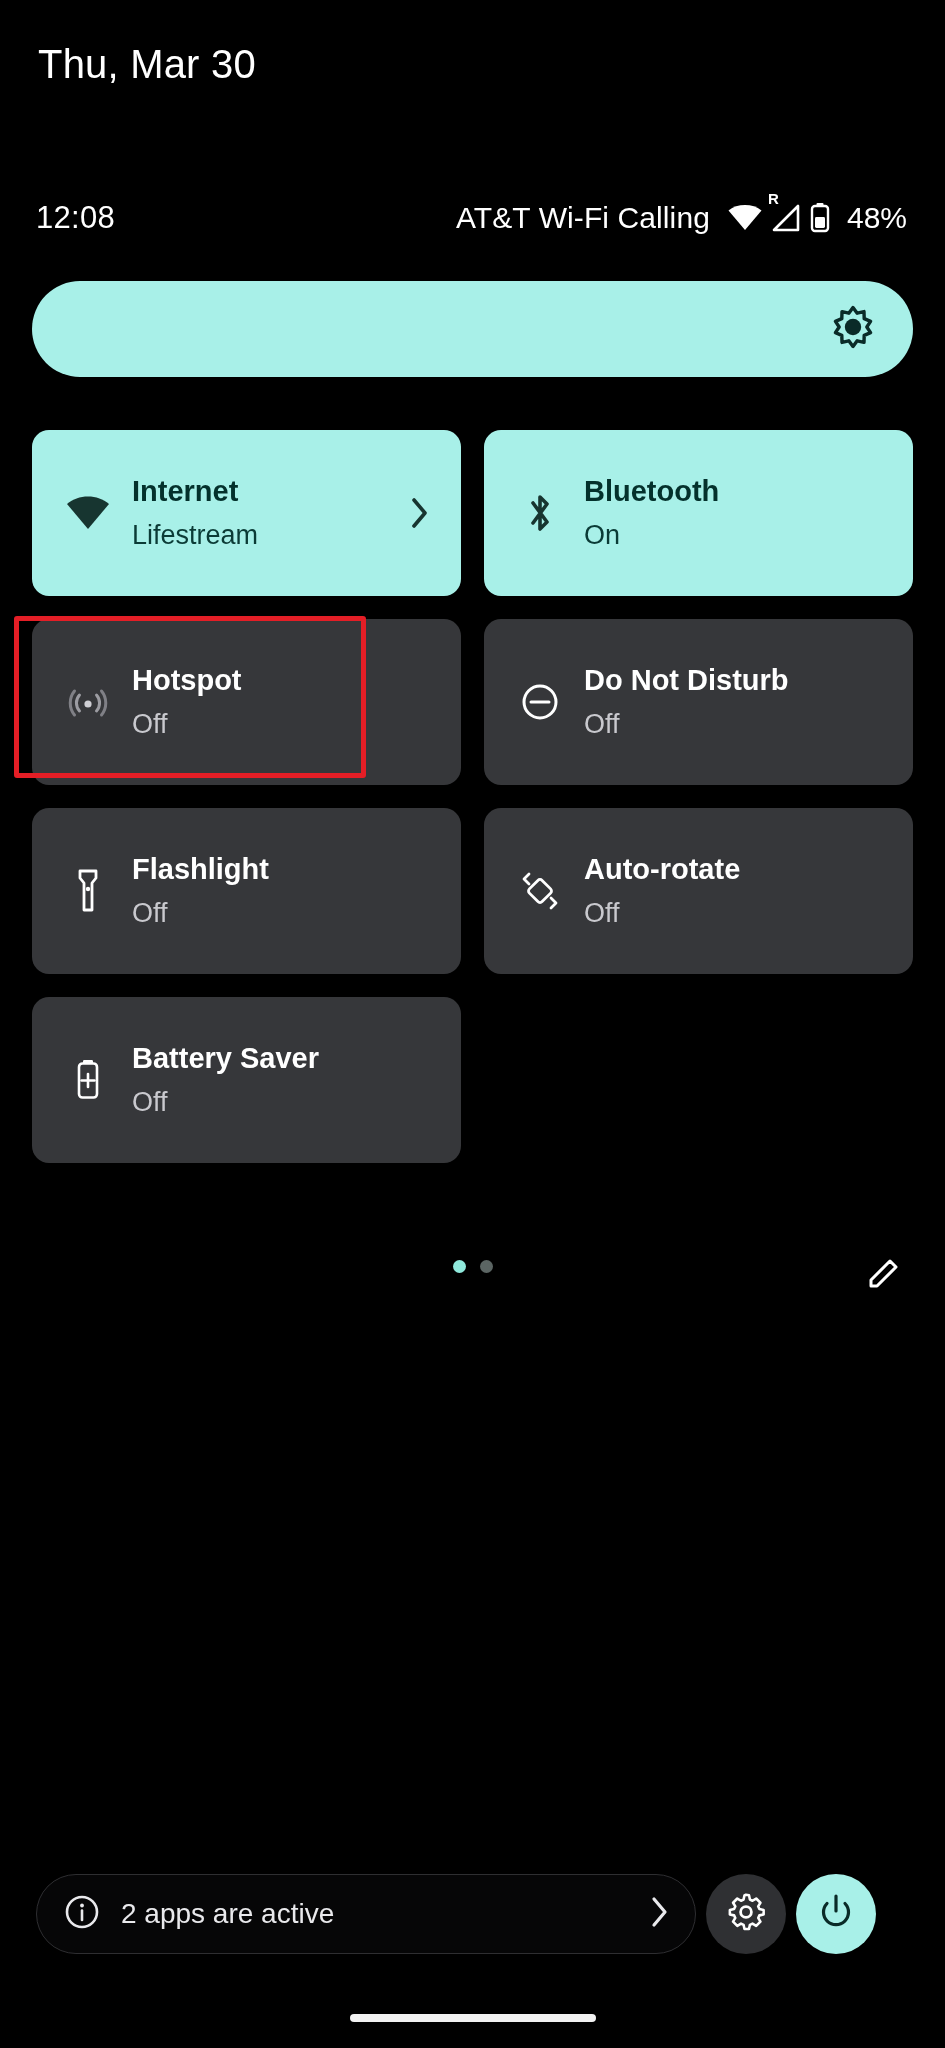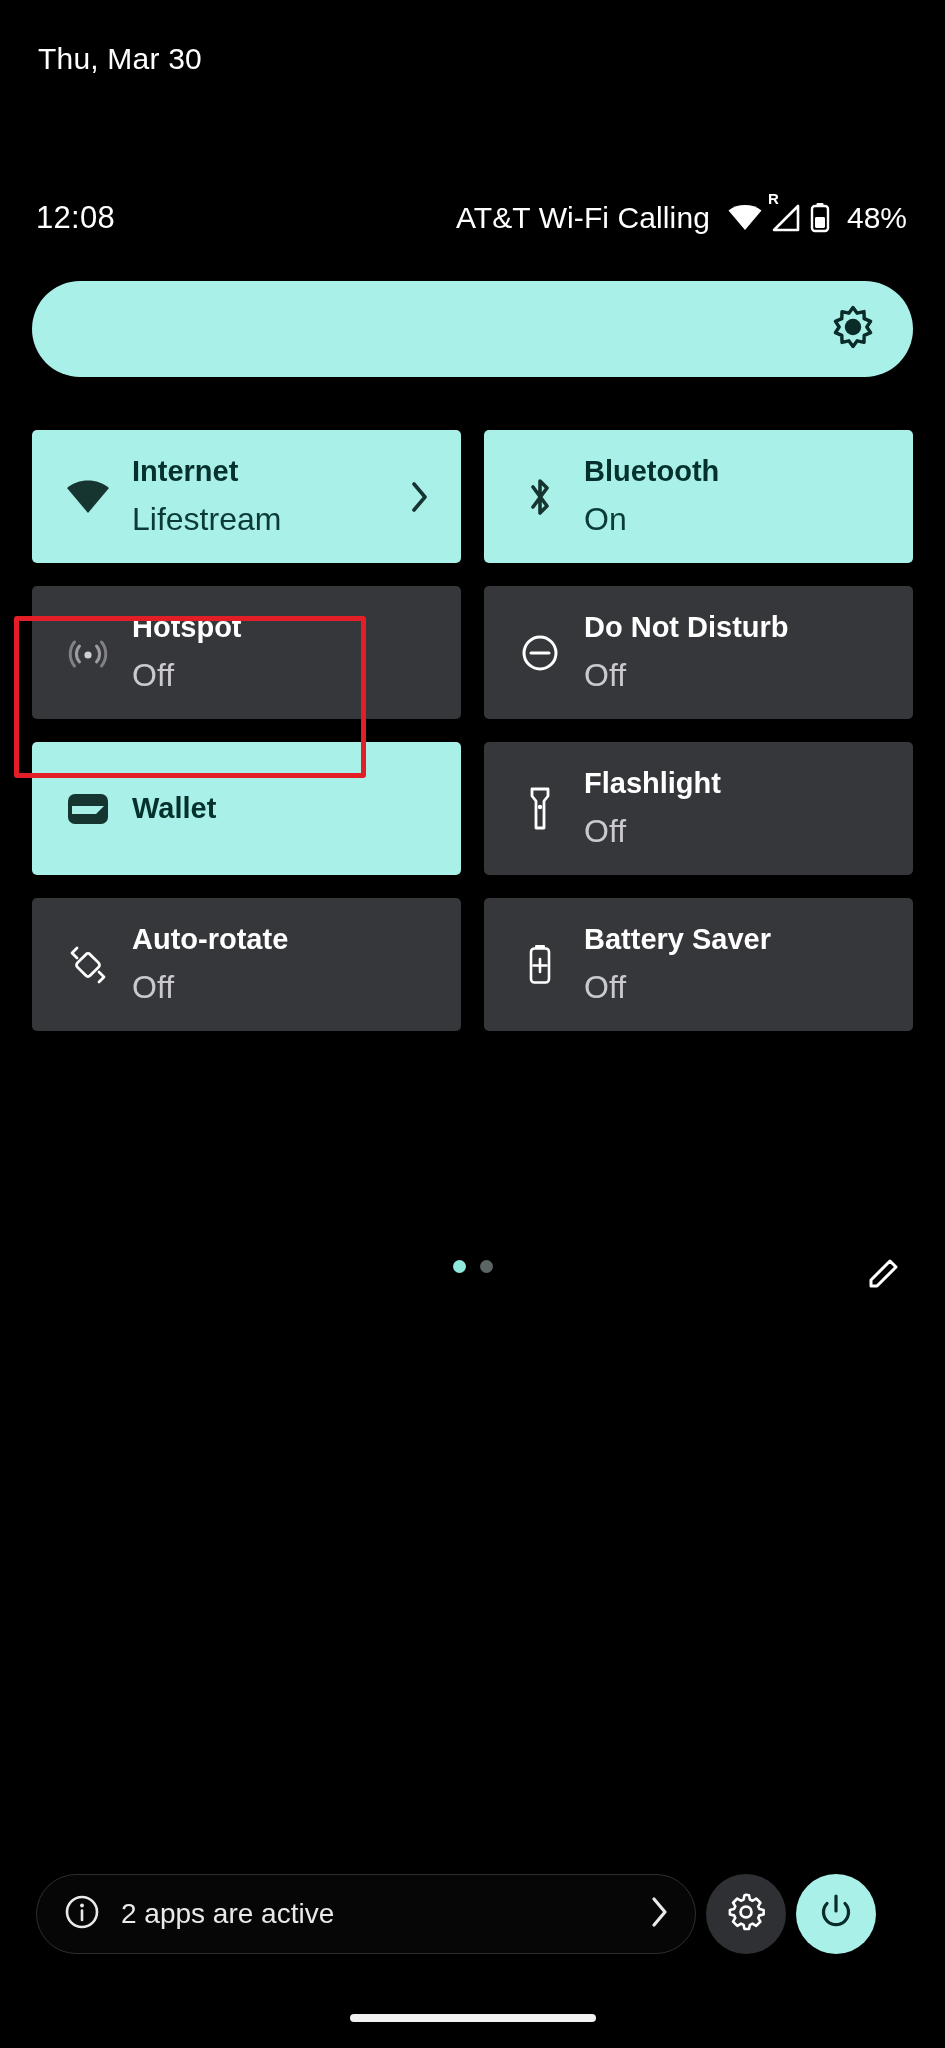--- a/index.html
+++ b/index.html
@@ -18,21 +18,21 @@
     height: 2048px;
     background: #000000;
   }
 
   
   .date-row {
     position: absolute;
     left: 38px;
     top: 42px;
     color: #ffffff;
-    font-size: 30px;
+    font-size: 40px;
     letter-spacing: 0.2px;
   }
 
   
   .status-bar {
     position: absolute;
     left: 0;
     top: 195px;
     width: 945px;
     height: 46px;
@@ -95,22 +95,22 @@
     left: 32px;
     top: 430px;
     width: 881px;
     display: grid;
     grid-template-columns: 1fr 1fr;
     column-gap: 23px;
     row-gap: 23px;
   }
   .tile {
     position: relative;
-    height: 133px;
-    border-radius: 5px;
+    height: 166px;
+    border-radius: 17px;
     display: flex;
     align-items: center;
     padding: 0 24px 0 30px;
     background: #36373a;
   }
   .tile.on { background: #a8f0e8; }
 
   .tile-icon {
     width: 52px;
     min-width: 52px;
@@ -127,21 +127,21 @@
     min-width: 0;
   }
   .tile-title {
     font-size: 29px;
     font-weight: 700;
     line-height: 1.2;
     color: #ffffff;
     white-space: nowrap;
   }
   .tile-sub {
-    font-size: 32px;
+    font-size: 27px;
     line-height: 1.25;
     color: #c9c9ce;
     margin-top: 10px;
     white-space: nowrap;
   }
   .tile.on .tile-title { color: #04312c; font-weight: 700; }
   .tile.on .tile-sub { color: #0b3b36; }
 
   .tile-chevron {
     display: flex;
@@ -346,31 +346,20 @@
           <circle cx="21" cy="21" r="16" fill="none" stroke="#ffffff" stroke-width="3"></circle>
           <line x1="12" y1="21" x2="30" y2="21" stroke="#ffffff" stroke-width="3" stroke-linecap="round"></line>
         </svg>
       </span>
       <span class="tile-text">
         <span class="tile-title">Do Not Disturb</span>
         <span class="tile-sub">Off</span>
       </span>
     </div>
 
-    <div class="tile on">
-      <span class="tile-icon">
-        <svg width="44" height="36" viewBox="0 0 44 36">
-          <rect x="2" y="3" width="40" height="30" rx="7" fill="#173530"></rect>
-          <path d="M6 15 L38 15 L30 23 L6 23 Z" fill="#a8f0e8"></path>
-        </svg>
-      </span>
-      <span class="tile-text">
-        <span class="tile-title">Wallet</span>
-      </span>
-    </div>
 
     <div class="tile">
       <span class="tile-icon">
         <svg width="28" height="46" viewBox="0 0 28 46">
           <path d="M6 3 L22 3 L22 10 L18 15 L18 42 L10 42 L10 15 L6 10 Z" fill="none" stroke="#ffffff" stroke-width="2.8" stroke-linejoin="round"></path>
           <circle cx="14" cy="21" r="2.2" fill="#ffffff"></circle>
         </svg>
       </span>
       <span class="tile-text">
         <span class="tile-title">Flashlight</span>

